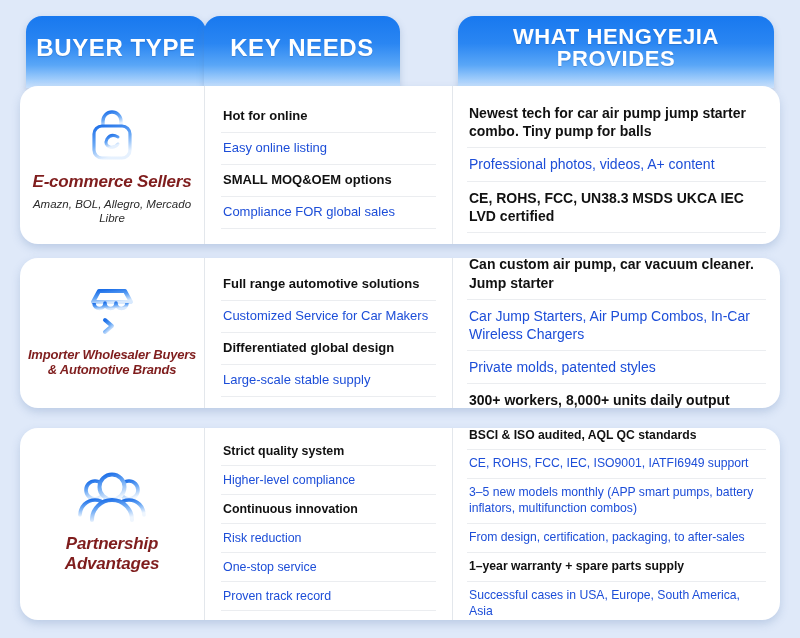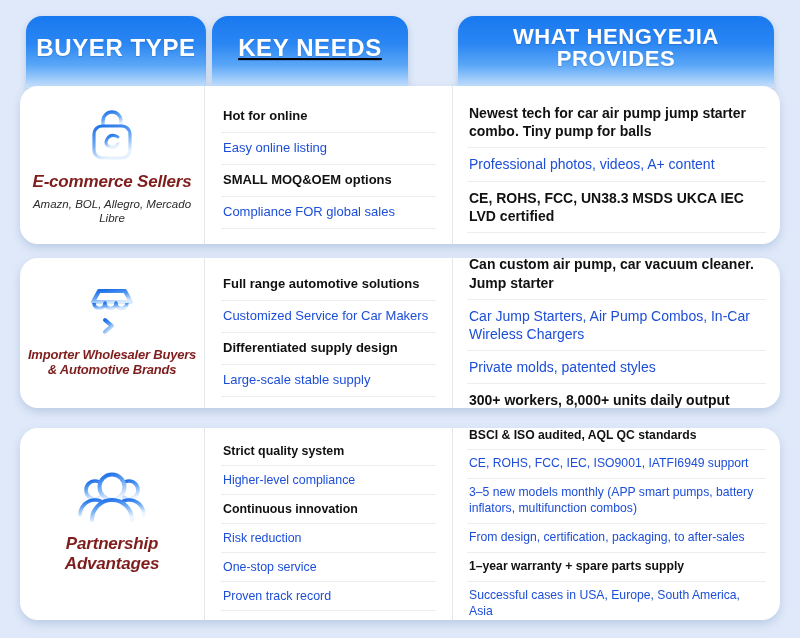--- a/index.html
+++ b/index.html
@@ -40,21 +40,21 @@
   .tab-label {
     color: #ffffff;
     font-weight: 700;
     letter-spacing: 0.6px;
     text-align: center;
     line-height: 1;
     transform: translateY(-4px);
     text-shadow: 0 1px 1px rgba(20,70,140,0.28);
   }
   #tab-0 { left: 26px;  width: 180px; }
-  #tab-1 { left: 212px; width: 196px; text-decoration: underline; }
+  #tab-1 { left: 204px; width: 196px; }
   #tab-2 { left: 458px; width: 316px; }
   #tab-0 .tab-label { font-size: 24px; }
   #tab-1 .tab-label { font-size: 24px; }
   #tab-2 .tab-label { font-size: 22px; }
 
   
   .card {
     position: absolute;
     left: 20px;
     width: 760px;
@@ -202,21 +202,21 @@
           <path d="M14 42 h14" stroke="url(#gstore)" stroke-width="4" stroke-linecap="round"></path>
           <path d="M24 36 l7 6 l-7 6" fill="none" stroke="url(#gstore)" stroke-width="4" stroke-linecap="round" stroke-linejoin="round"></path>
         </svg>
       </div>
       <div class="type-title">Importer Wholesaler Buyers &amp; Automotive Brands</div>
       <div class="type-sub"></div>
     </div>
     <div class="col-needs">
       <div class="row bold">Full range automotive solutions</div>
       <div class="row">Customized Service for Car Makers</div>
-      <div class="row bold">Differentiated supply design</div>
+      <div class="row bold">Differentiated global design</div>
       <div class="row">Large-scale stable supply</div>
     </div>
     <div class="col-provides">
       <div class="row bold">Can custom air pump, car vacuum cleaner. Jump starter</div>
       <div class="row">Car Jump Starters, Air Pump Combos, In-Car Wireless Chargers</div>
       <div class="row">Private molds, patented styles</div>
       <div class="row bold">300+ workers, 8,000+ units daily output</div>
     </div>
   </div>
 

